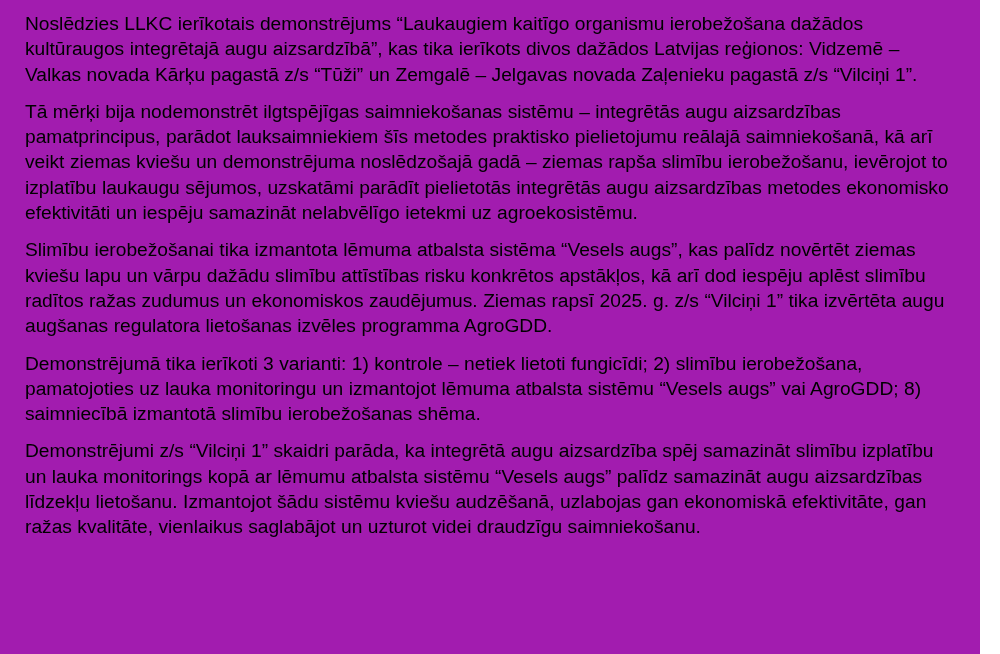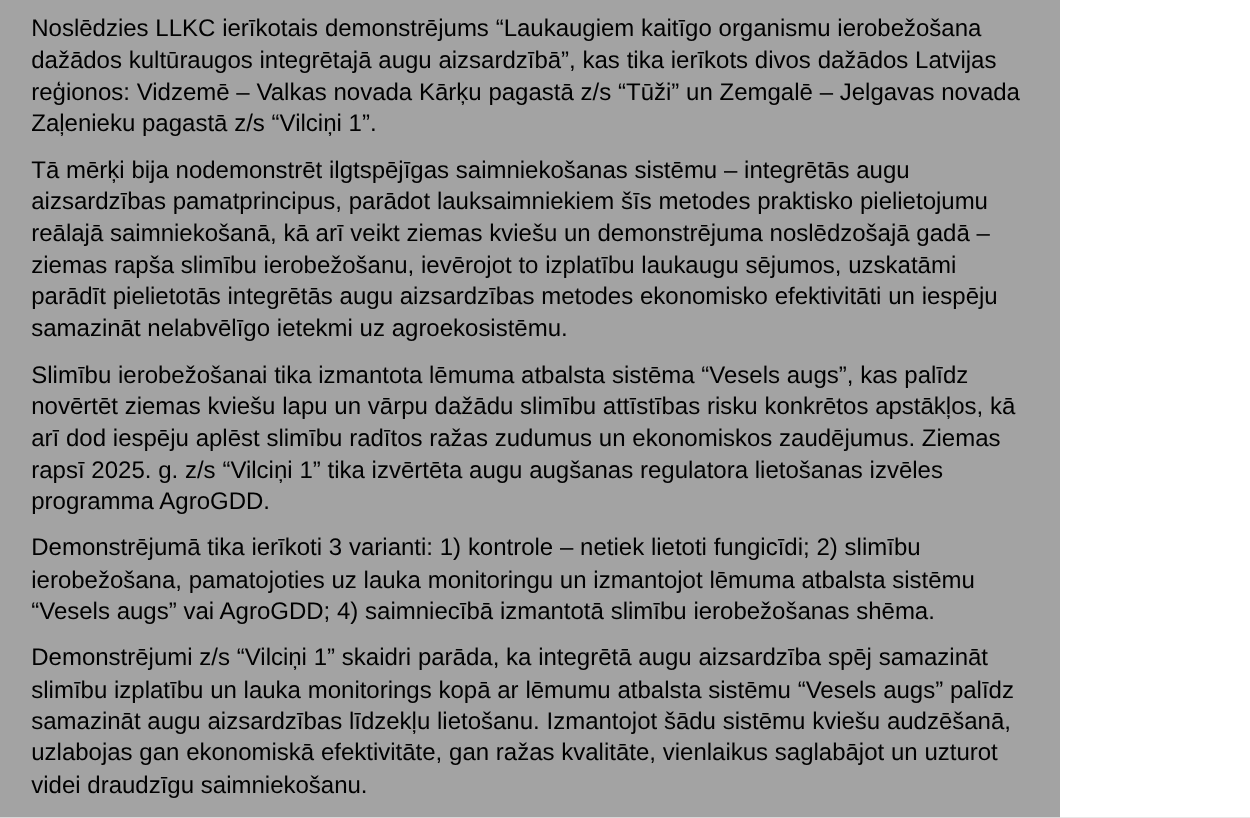--- a/index.html
+++ b/index.html
@@ -11,24 +11,24 @@
   body {
     width: 1000px;
     height: 654px;
     overflow: hidden;
     font-family: "Liberation Sans", sans-serif;
     color: #000000;
     -webkit-font-smoothing: antialiased;
   }
   .page {
     box-sizing: border-box;
-    width: 848px;
+    width: 980px;
     height: 654px;
     padding: 11px 30px 0 25px;
-    background: #a3a3a3;
+    background: #a21caf;
   }
   .doc-body {
     display: block;
   }
   p.para {
     margin: 0 0 12px 0;
     padding: 0;
     font-size: 19.2px;
     line-height: 25.3px;
     letter-spacing: 0.0px;
@@ -42,16 +42,16 @@
   }
 </style>
 </head>
 <body>
 
 <div class="page">
   <article class="doc-body">
     <p class="para">Noslēdzies LLKC ierīkotais demonstrējums “Laukaugiem kaitīgo organismu ierobežošana dažādos kultūraugos integrētajā augu aizsardzībā”, kas tika ierīkots divos dažādos Latvijas reģionos: Vidzemē – Valkas novada Kārķu pagastā z/s “Tūži” un Zemgalē – Jelgavas novada Zaļenieku pagastā z/s “Vilciņi 1”.</p>
     <p class="para">Tā mērķi bija nodemonstrēt ilgtspējīgas saimniekošanas sistēmu – integrētās augu aizsardzības pamatprincipus, parādot lauksaimniekiem šīs metodes praktisko pielietojumu reālajā saimniekošanā, kā arī veikt ziemas kviešu un demonstrējuma noslēdzošajā gadā – ziemas rapša slimību ierobežošanu, ievērojot to izplatību laukaugu sējumos, uzskatāmi parādīt pielietotās integrētās augu aizsardzības metodes ekonomisko efektivitāti un iespēju samazināt nelabvēlīgo ietekmi uz agroekosistēmu.</p>
     <p class="para">Slimību ierobežošanai tika izmantota lēmuma atbalsta sistēma “Vesels augs”, kas palīdz novērtēt ziemas kviešu lapu un vārpu dažādu slimību attīstības risku konkrētos apstākļos, kā arī dod iespēju aplēst slimību radītos ražas zudumus un ekonomiskos zaudējumus. Ziemas rapsī 2025. g. z/s “Vilciņi 1” tika izvērtēta augu augšanas regulatora lietošanas izvēles programma AgroGDD.</p>
-    <p class="para">Demonstrējumā tika ierīkoti 3 varianti: 1) kontrole – netiek lietoti fungicīdi; 2) slimību ierobežošana, pamatojoties uz lauka monitoringu un izmantojot lēmuma atbalsta sistēmu “Vesels augs” vai AgroGDD; 4) saimniecībā izmantotā slimību ierobežošanas shēma.</p>
+    <p class="para">Demonstrējumā tika ierīkoti 3 varianti: 1) kontrole – netiek lietoti fungicīdi; 2) slimību ierobežošana, pamatojoties uz lauka monitoringu un izmantojot lēmuma atbalsta sistēmu “Vesels augs” vai AgroGDD; 8) saimniecībā izmantotā slimību ierobežošanas shēma.</p>
     <p class="para">Demonstrējumi z/s “Vilciņi 1” skaidri parāda, ka integrētā augu aizsardzība spēj samazināt slimību izplatību un lauka monitorings kopā ar lēmumu atbalsta sistēmu “Vesels augs” palīdz samazināt augu aizsardzības līdzekļu lietošanu. Izmantojot šādu sistēmu kviešu audzēšanā, uzlabojas gan ekonomiskā efektivitāte, gan ražas kvalitāte, vienlaikus saglabājot un uzturot videi draudzīgu saimniekošanu.</p>
   </article>
 </div>
 
 </body></html>

